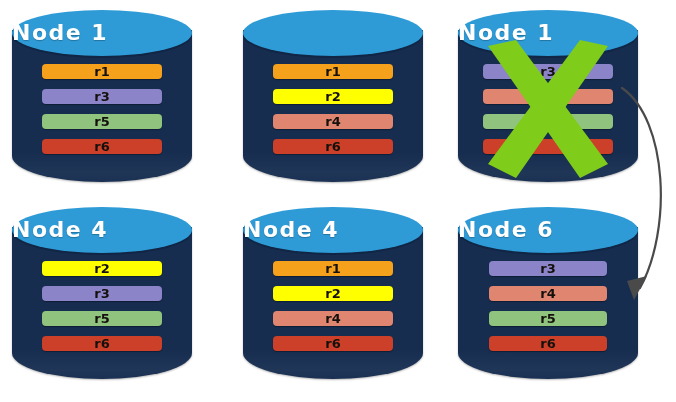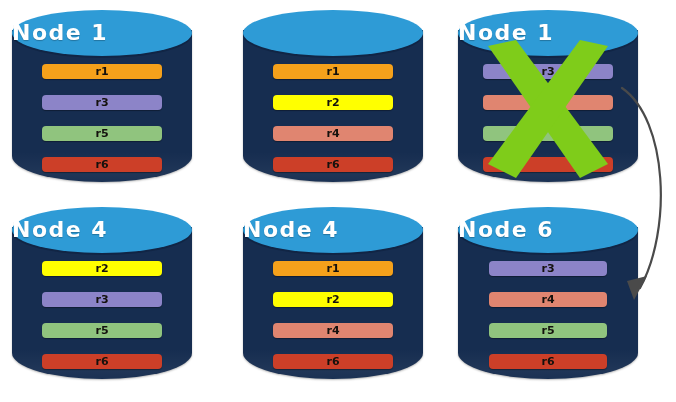--- a/index.html
+++ b/index.html
@@ -74,26 +74,26 @@
   
   .stripes {
     position: absolute;
     left: 0;
     top: 56px;
     width: 180px;
     z-index: 3;
   }
   .stripe {
     position: relative;
-    margin: 0 auto 16px auto;
+    margin: 0 auto 10px auto;
     width: 120px;
     height: 15px;
     border-radius: 4px;
     text-align: center;
-    font-size: 11px;
+    font-size: 13px;
     font-weight: bold;
     color: #14110d;
     line-height: 15px;
     box-shadow: 0 1px 1px rgba(0,0,0,0.35);
   }
   .stripes.wide .stripe { width: 130px; }
   .stripes.inset .stripe { width: 118px; }
 
   
   .fail-x {

